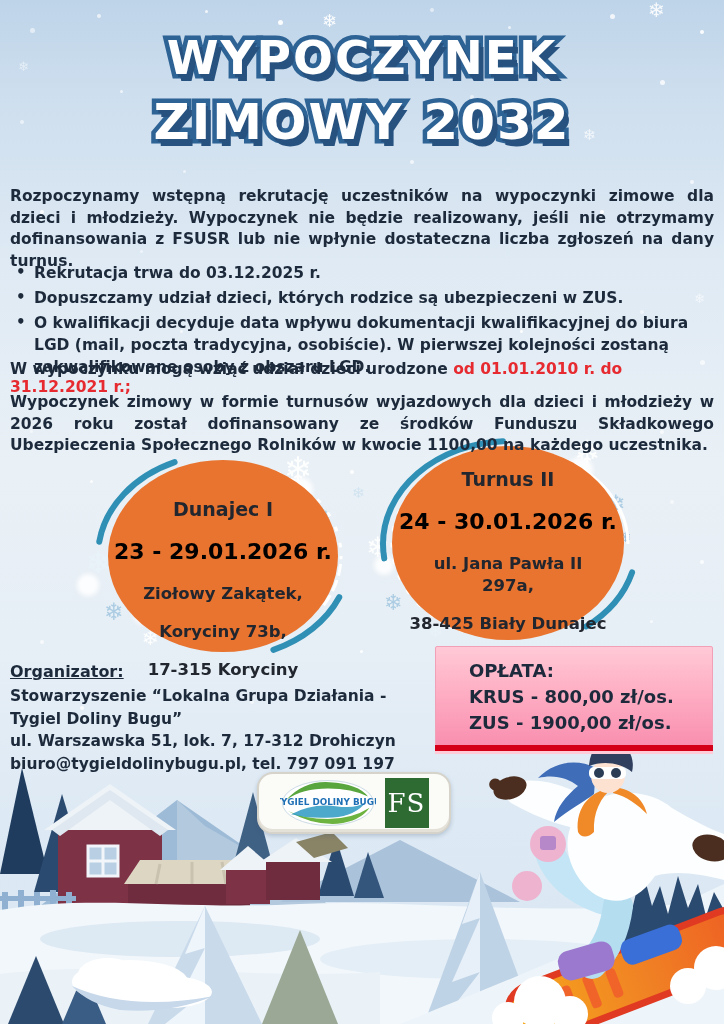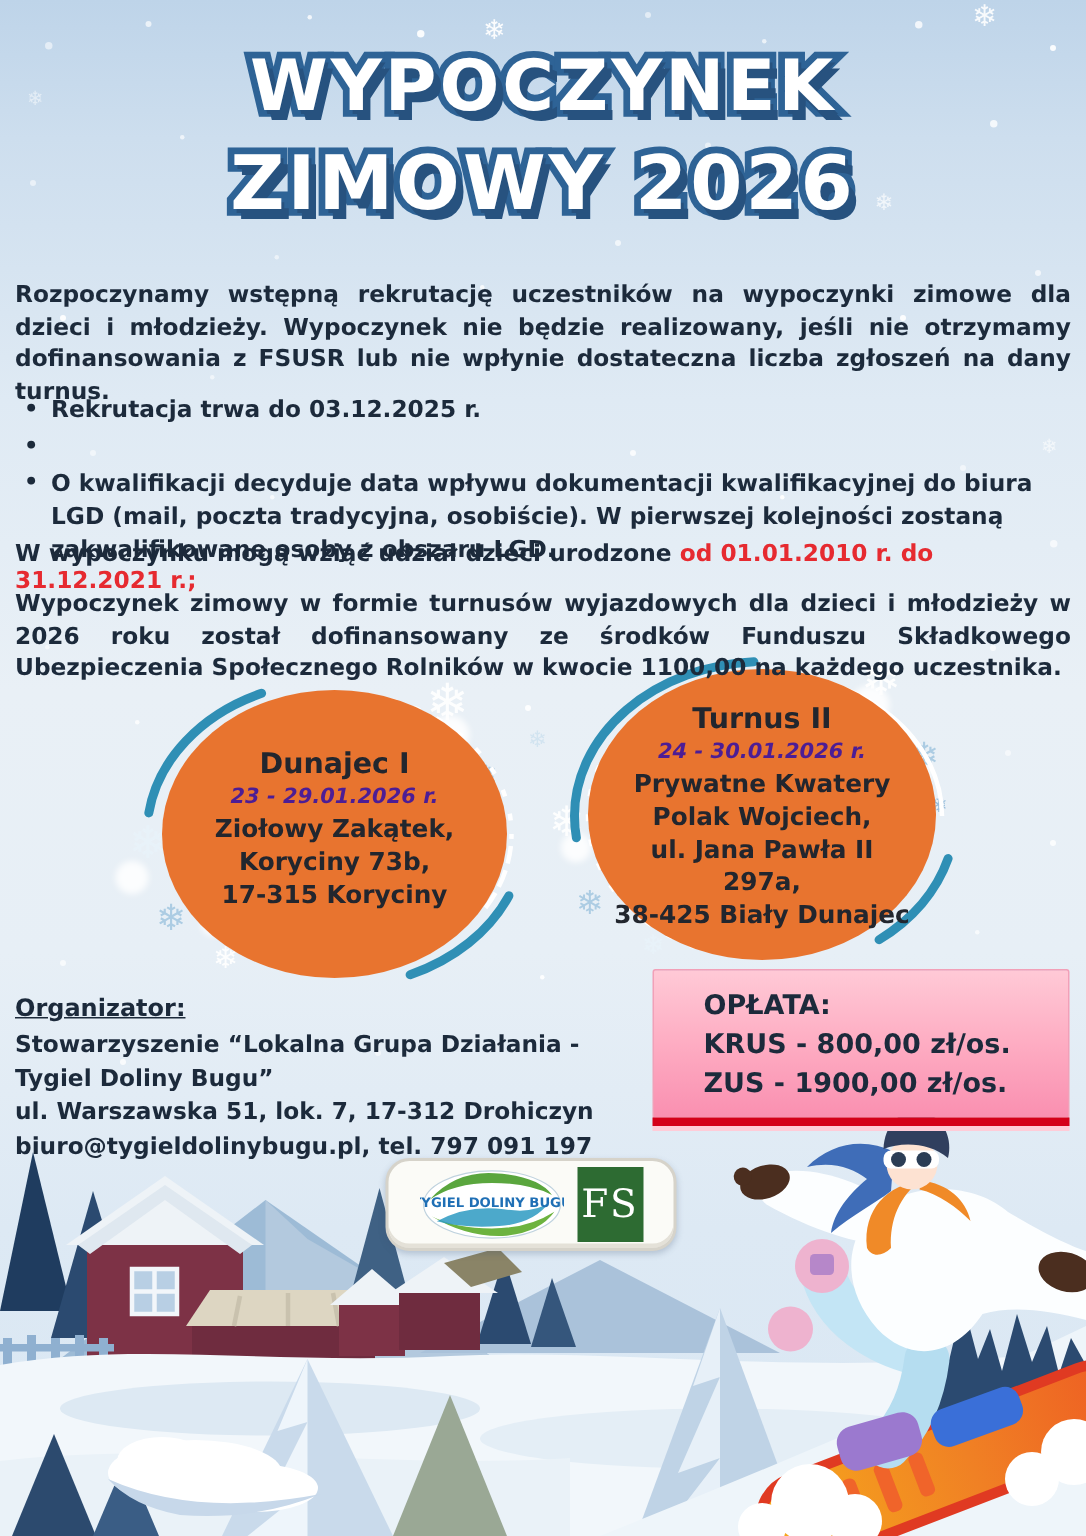--- a/index.html
+++ b/index.html
@@ -26,26 +26,26 @@
   .bullets{top:262px;left:16px;right:8px;font-size:15.5px;line-height:1.42;}
   .bullet-row{display:flex;margin-bottom:3px;}
   .bullet-dot{width:18px;flex:0 0 18px;font-size:15px;}
   .eligibility{top:360px;left:10px;right:10px;font-size:15.5px;}
   .red{color:#e62a30;}
   .funding{top:392px;left:10px;right:10px;font-size:15.5px;line-height:1.4;text-align:justify;}
   
   .circle{
     position:absolute;border-radius:50%;background:#e8742f;z-index:2;
     display:flex;flex-direction:column;align-items:center;text-align:center;
-    color:#22262e;font-weight:700;
+    color:#22262e;font-weight:700;gap:16px;
   }
   .circle-1{left:108px;top:460px;width:230px;height:192px;padding-top:38px;box-sizing:border-box;}
   .circle-2{left:392px;top:446px;width:232px;height:194px;padding-top:22px;box-sizing:border-box;}
   .turnus-name{font-size:19px;margin-bottom:3px;}
-  .turnus-dates{font-size:14px;color:#4c1d95;margin-bottom:3px;font-style:italic;}
+  .turnus-dates{font-size:22px;color:#000000;margin-bottom:3px;}
   .turnus-addr{font-size:16.5px;line-height:1.32;width:206px;}
   .arc-svg{position:absolute;z-index:1;pointer-events:none;}
   .arc1{left:88px;top:446px;}
   .arc2{left:374px;top:432px;}
   
   .organizer{top:660px;left:10px;width:430px;font-size:15.5px;line-height:1.45;}
   .org-heading{font-size:16px;text-decoration:underline;margin-bottom:2px;}
   
   .fees-box{
     position:absolute;left:435px;top:646px;width:278px;z-index:3;
@@ -148,32 +148,33 @@
       <span class="flake" style="left: 596px; top: 548px; font-size: 20px; color: rgb(233, 243, 250); opacity: 0.95; z-index: 2;">❄</span>
       <span class="flake" style="left: 620px; top: 530px; font-size: 14px; color: rgb(143, 184, 216); opacity: 0.9; z-index: 2;">❄</span>
       <span class="flake" style="left: 366px; top: 534px; font-size: 28px; color: rgb(255, 255, 255); opacity: 0.95; z-index: 2;">❄</span>
       <span class="flake" style="left: 384px; top: 592px; font-size: 22px; color: rgb(169, 203, 226); opacity: 0.95; z-index: 2;">❄</span>
       <span class="flake" style="left: 428px; top: 622px; font-size: 18px; color: rgb(233, 243, 250); opacity: 0.9; z-index: 2;">❄</span>
       <span class="flake" style="left: 352px; top: 486px; font-size: 15px; color: rgb(207, 226, 240); opacity: 0.85; z-index: 2;">❄</span>
     </div>
 
   <div class="title">
     <div class="title-line l1">WYPOCZYNEK</div>
-    <div class="title-line l2">ZIMOWY 2026</div>
+    <div class="title-line l2">ZIMOWY 2032</div>
   </div>
 
   <p class="copy intro" style="margin:0;">Rozpoczynamy wstępną rekrutację uczestników na wypoczynki zimowe dla dzieci i młodzieży. Wypoczynek nie będzie realizowany, jeśli nie otrzymamy dofinansowania z FSUSR lub nie wpłynie dostateczna liczba zgłoszeń na dany turnus.</p>
 
   <div class="copy bullets">
     <div class="bullet-row">
       <span class="bullet-dot">•</span>
       <span>Rekrutacja trwa do 03.12.2025 r.</span>
     </div>
     <div class="bullet-row">
       <span class="bullet-dot">•</span>
+      <span>Dopuszczamy udział dzieci, których rodzice są ubezpieczeni w ZUS.</span>
     </div>
     <div class="bullet-row">
       <span class="bullet-dot">•</span>
       <span>O kwalifikacji decyduje data wpływu dokumentacji kwalifikacyjnej do biura LGD (mail, poczta tradycyjna, osobiście). W pierwszej kolejności zostaną zakwalifikowane osoby z obszaru LGD.</span>
     </div>
   </div>
 
   <p class="copy eligibility" style="margin:0;">
     <span>W wypoczynku mogą wziąć udział dzieci urodzone </span><span class="red">od 01.01.2010 r. do 31.12.2021 r.;</span>
   </p>
@@ -193,21 +194,20 @@
     <div class="turnus-name">Dunajec I</div>
     <div class="turnus-dates">23 - 29.01.2026 r.</div>
     <div class="turnus-addr">Ziołowy Zakątek,</div>
     <div class="turnus-addr">Koryciny 73b,</div>
     <div class="turnus-addr">17-315 Koryciny</div>
   </div>
 
   <div class="circle circle-2">
     <div class="turnus-name">Turnus II</div>
     <div class="turnus-dates">24 - 30.01.2026 r.</div>
-    <div class="turnus-addr">Prywatne Kwatery Polak Wojciech,</div>
     <div class="turnus-addr">ul. Jana Pawła II 297a,</div>
     <div class="turnus-addr">38-425 Biały Dunajec</div>
   </div>
 
   <div class="copy organizer">
     <div class="org-heading">Organizator:</div>
     <div>Stowarzyszenie “Lokalna Grupa Działania - Tygiel Doliny Bugu”</div>
     <div>ul. Warszawska 51, lok. 7, 17-312 Drohiczyn</div>
     <div>biuro@tygieldolinybugu.pl, tel. 797 091 197</div>
   </div>

